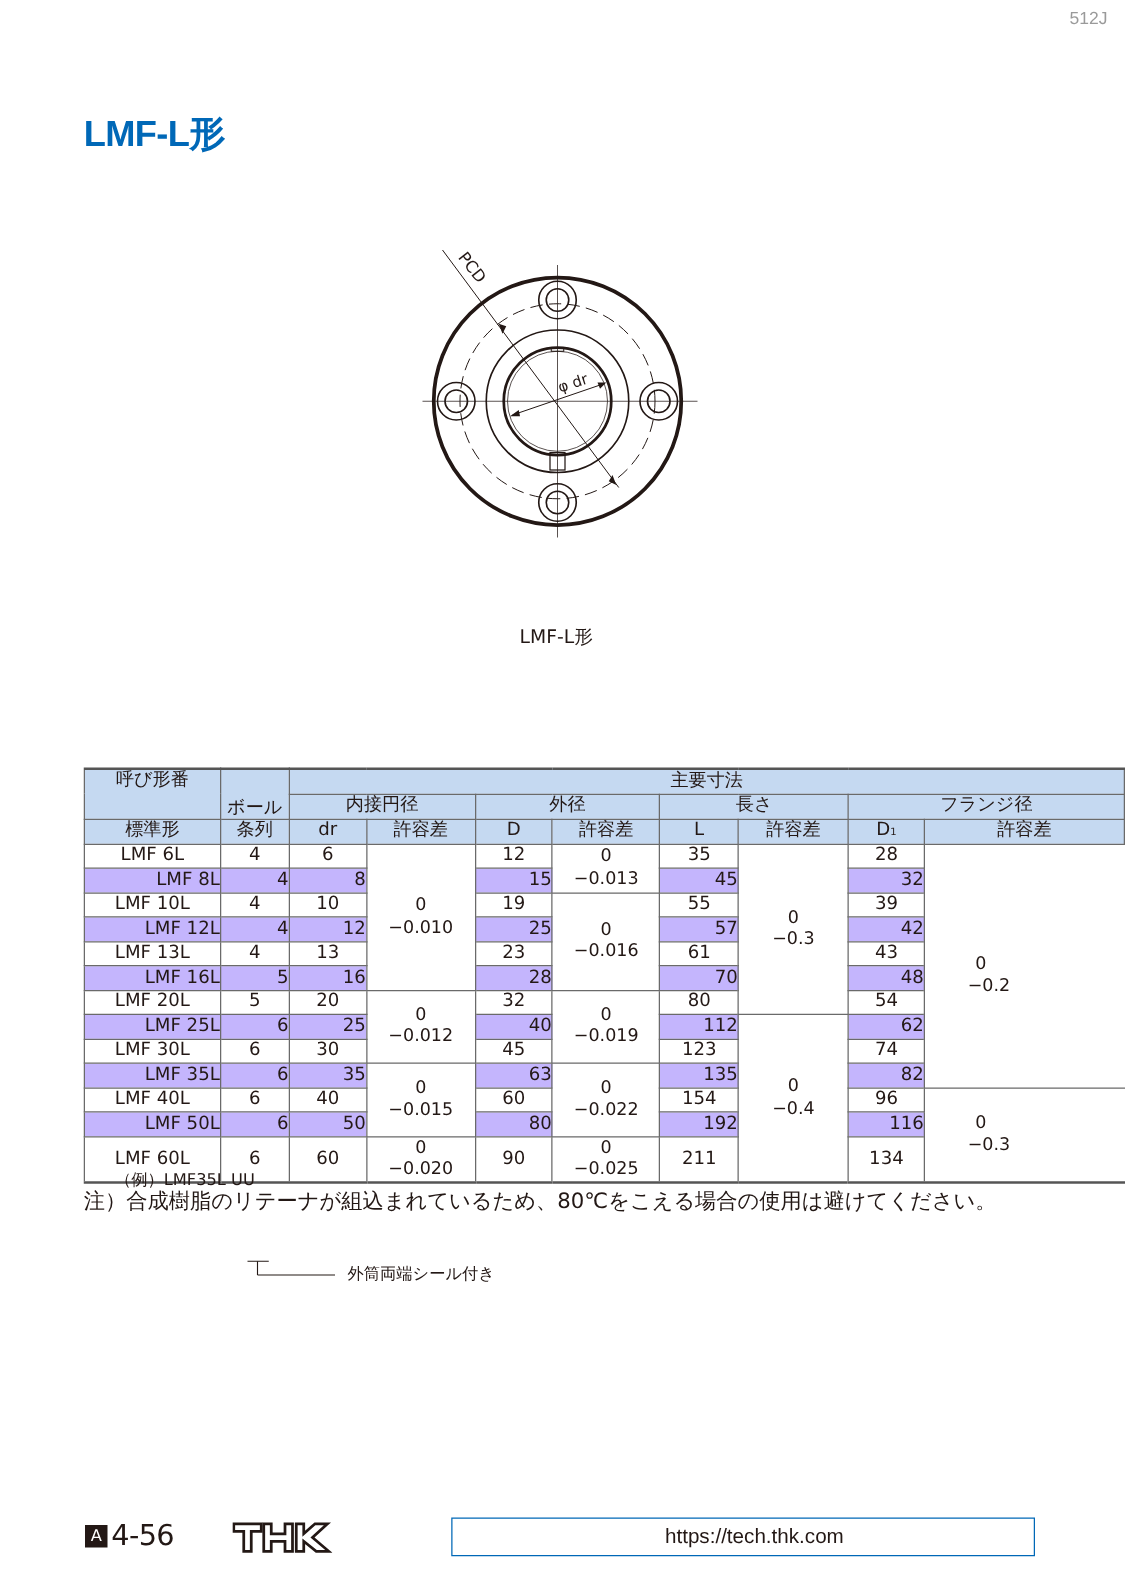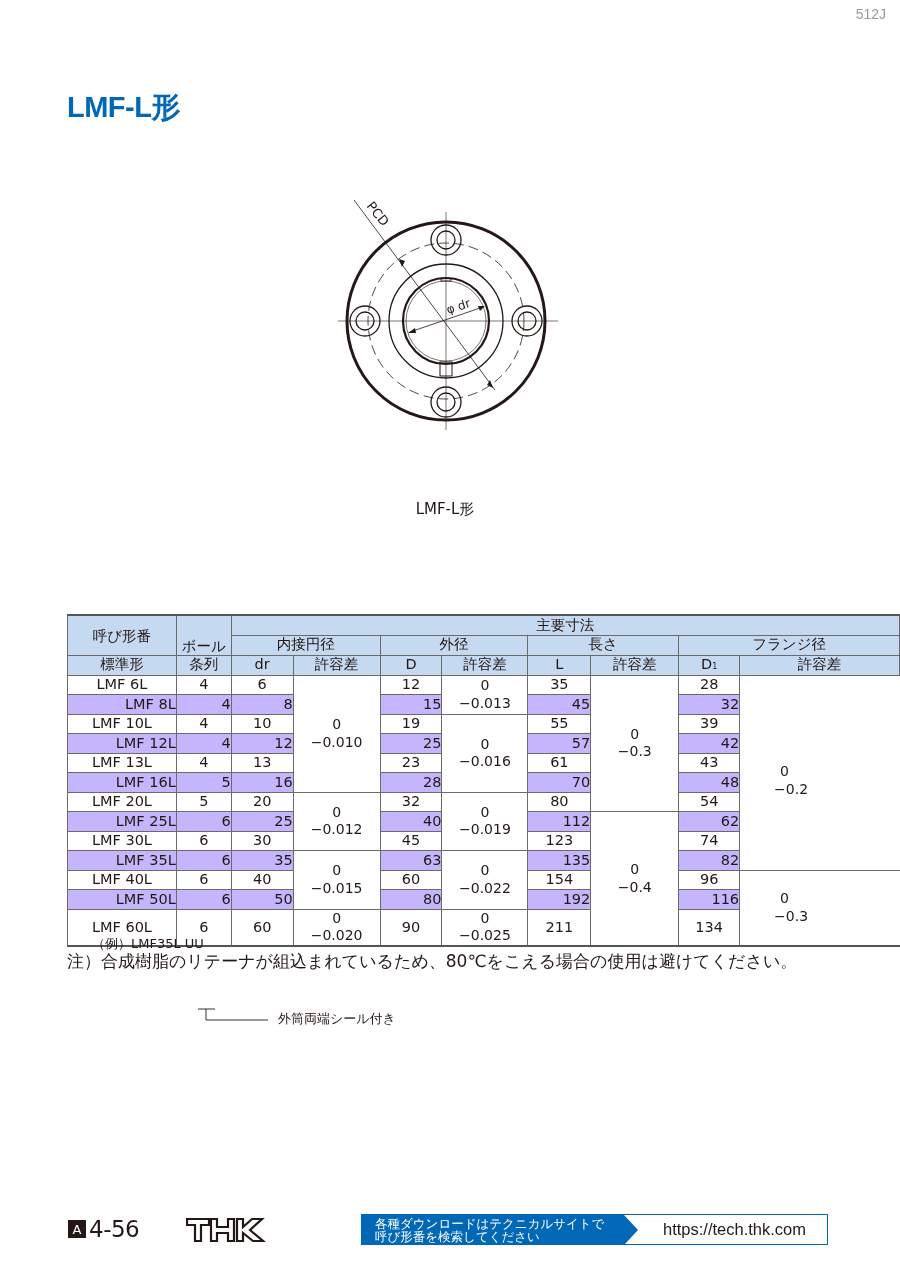--- a/index.html
+++ b/index.html
@@ -98,21 +98,21 @@
       <col style="width:87px">
     <col style="width:62px">
       <col style="width:86px">
     <col style="width:63px">
       <col style="width:88px">
     <col style="width:61px">
       <col style="width:160px">
   </colgroup>
   <tbody>
       <tr>
-    <th rowspan="2" style="vertical-align:top; padding-top:13px;">呼び形番</th>
+    <th rowspan="2" style="vertical-align:top; padding-top:1px;">呼び形番</th>
     <th rowspan="2" style="vertical-align:bottom;">ボール</th>
     <th colspan="8">主要寸法</th>
   </tr>
   <tr>
     <th colspan="2">内接円径</th>
     <th colspan="2">外径</th>
     <th colspan="2">長さ</th>
     <th colspan="2">フランジ径</th>
   </tr>
   <tr>
@@ -322,19 +322,14 @@
   <g fill="none" stroke="#231815" stroke-width="2.2" stroke-linejoin="miter">
 
     <path d="M1 3 H23 V9 H15 V25 H9 V9 H1 Z"></path>
 
     <path d="M25 3 H31 V11 H42 V3 H48 V25 H42 V17 H31 V25 H25 Z"></path>
 
     <path d="M51 3 H57 V11 L66 3 H76 L64 14 L77 25 H67 L57 17 V25 H51 Z"></path>
   </g>
 </svg>
 <div class="dl-banner">
-  <div class="left">
-    <div>各種ダウンロードはテクニカルサイトで</div>
-    <div>呼び形番を検索してください</div>
-    <span class="arrow"></span>
-  </div>
   <div class="right">https://tech.thk.com</div>
 </div>
 
 </body></html>

